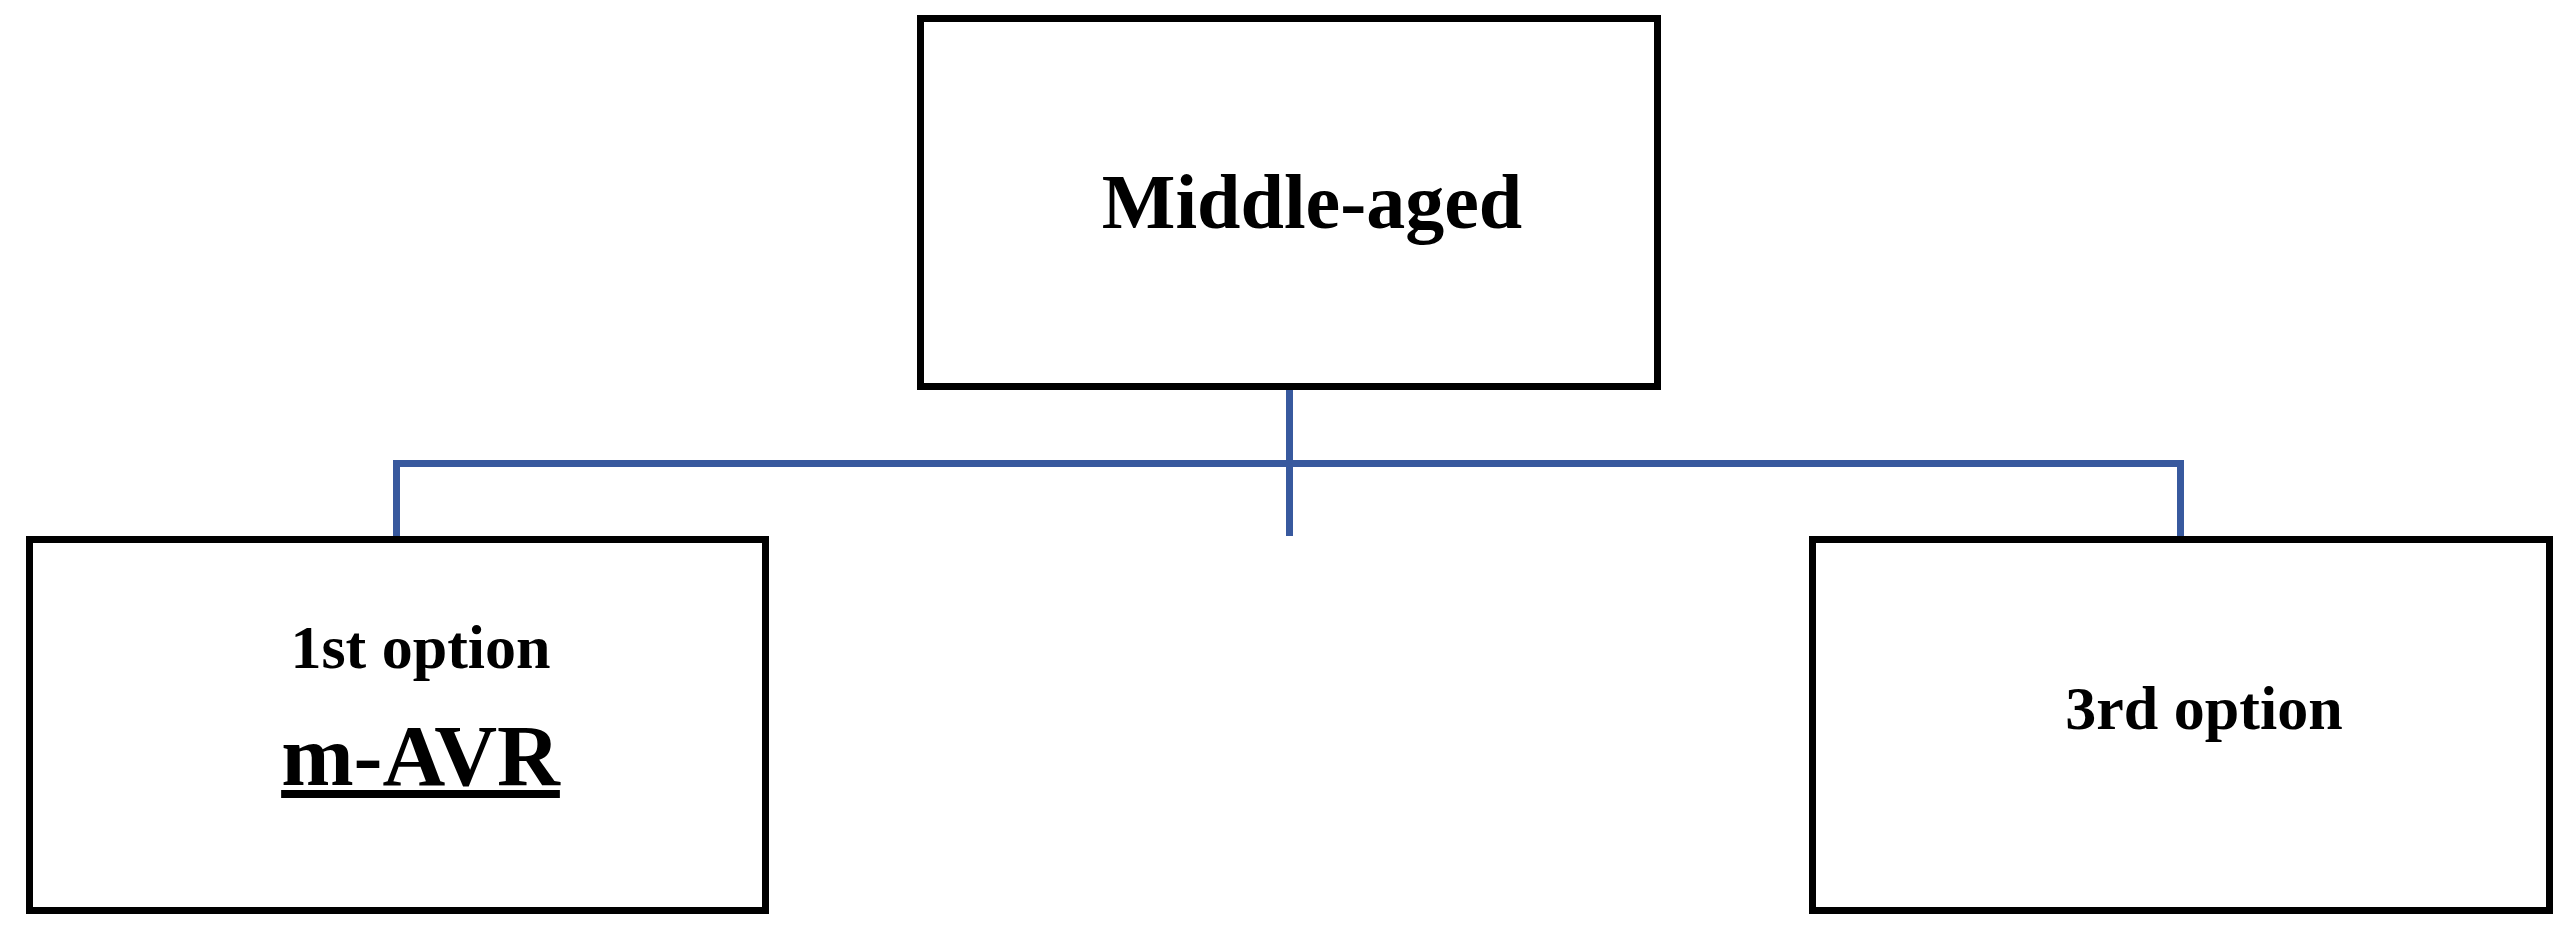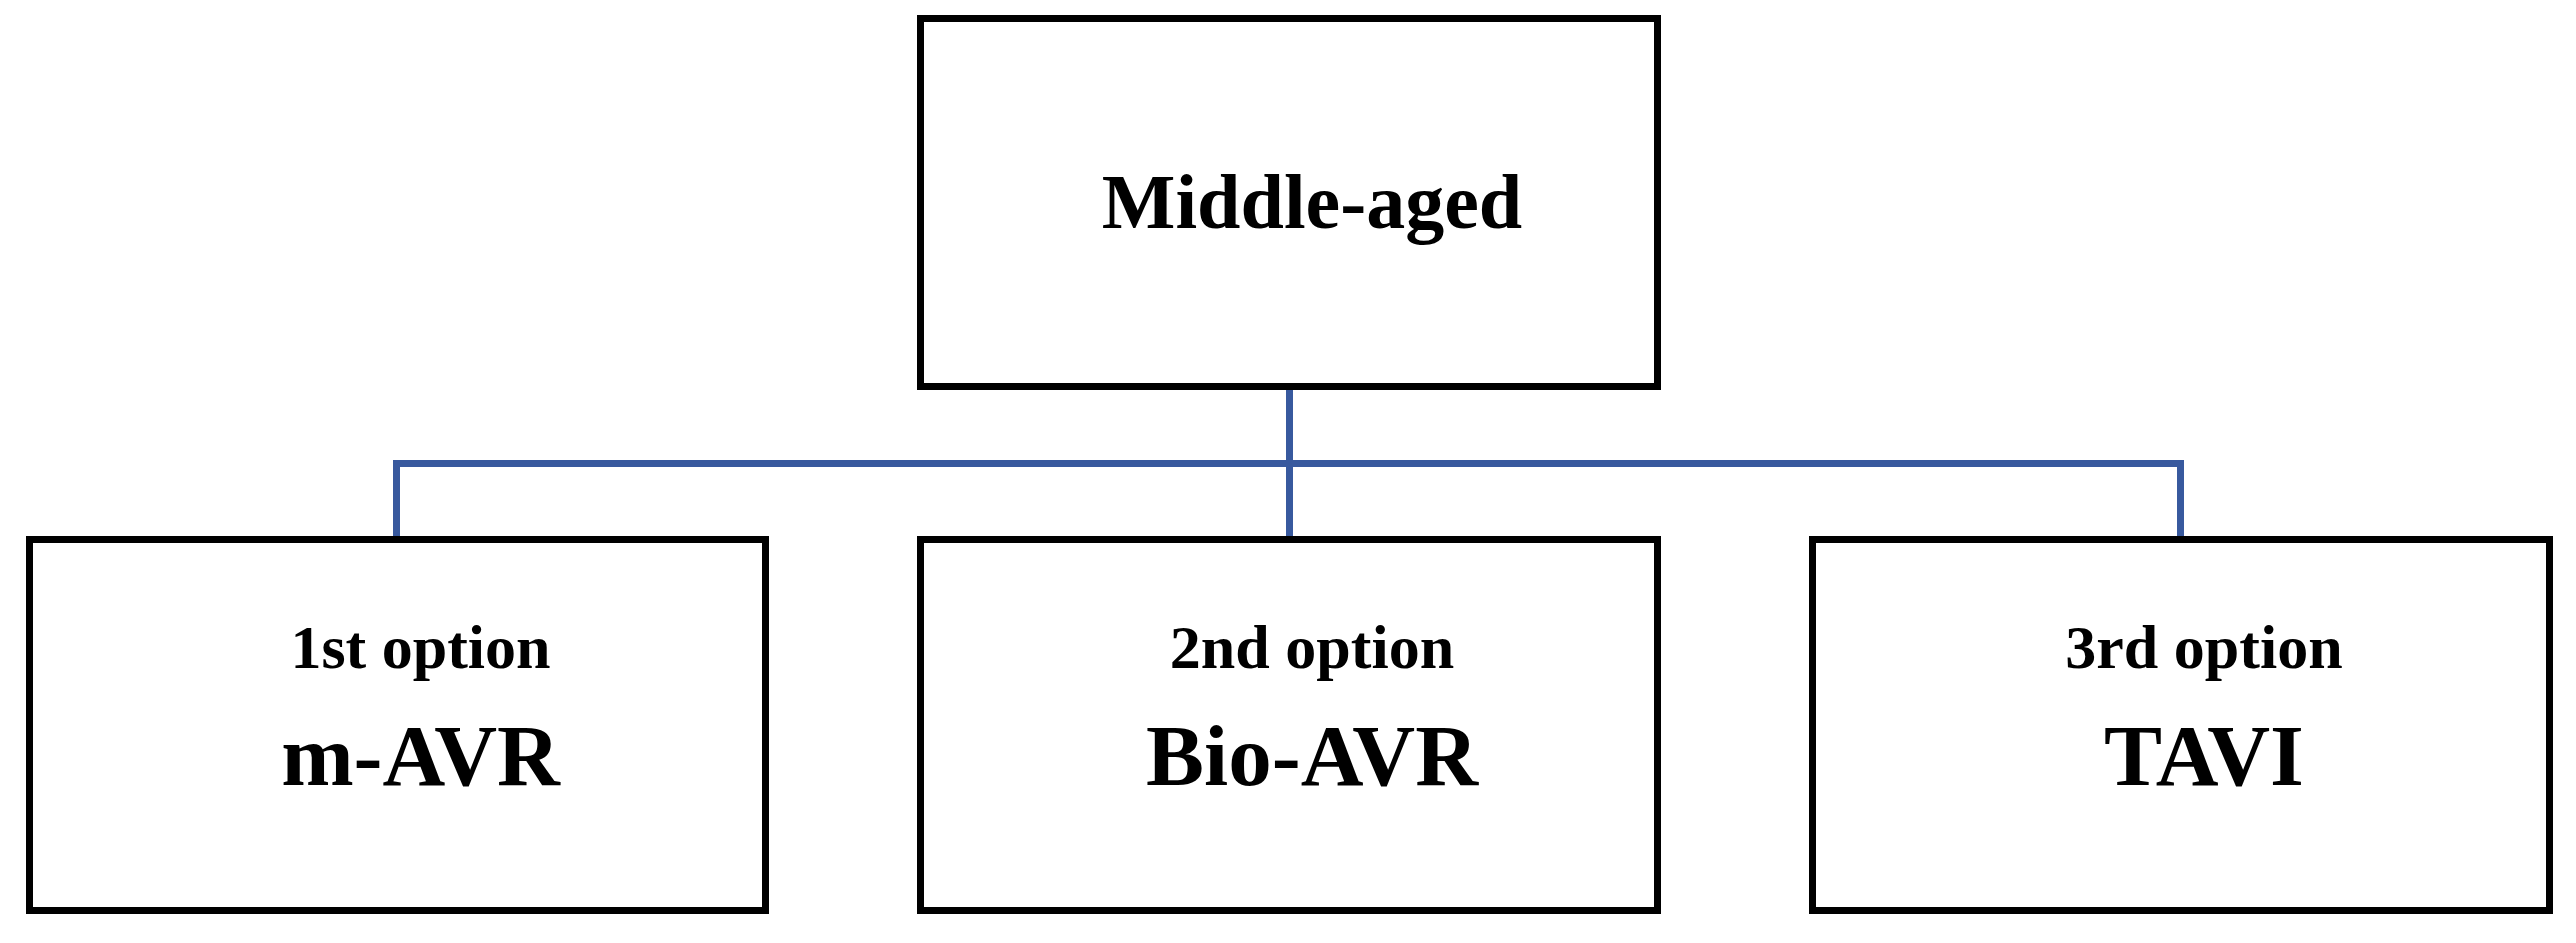--- a/index.html
+++ b/index.html
@@ -28,21 +28,21 @@
     text-align:center;
     font-weight:bold;
     padding-left:46px;
   }
   .node.root{left:917px;top:14.8px;width:744px;height:375px;}
   .root-line{font-size:78px;line-height:118px;}
 
   .node.child{top:536px;height:378px;}
   .node.child .inner{display:flex;flex-direction:column;align-items:center;gap:27px;transform:translateY(-17px);}
   .child-option{font-size:62px;line-height:1.1;}
-  .child-name{font-size:87px;line-height:1.1;}
+  .child-name{font-size:87px;line-height:1.1;text-decoration:underline;}
 
   #child-1{left:26px;width:743px;}
   #child-2{left:917px;width:744px;}
   #child-3{left:1809px;width:744px;}
 
   
   #conn-root-drop   {left:1286px;top:390px;width:7px;height:78px;}
   #conn-rail        {left:393px; top:460px;width:1791px;height:7px;}
   #conn-stub-left   {left:393px; top:467px;width:7px;height:69px;}
   #conn-stub-center {left:1286px;top:467px;width:7px;height:69px;}
@@ -63,28 +63,21 @@
     <div class="root-line">Middle-aged</div>
   </div>
 
   <div class="node child" id="child-1">
     <div class="inner">
       <div class="child-option">1st option</div>
       <div class="child-name">m-AVR</div>
     </div>
   </div>
 
-  <div class="node child" id="child-2">
-    <div class="inner">
-      <div class="child-option">2nd option</div>
-      <div class="child-name">Bio-AVR</div>
-    </div>
-  </div>
 
   <div class="node child" id="child-3">
     <div class="inner">
       <div class="child-option">3rd option</div>
-      <div class="child-name">TAVI</div>
     </div>
   </div>
 
 </div>
 
 
 </body></html>

